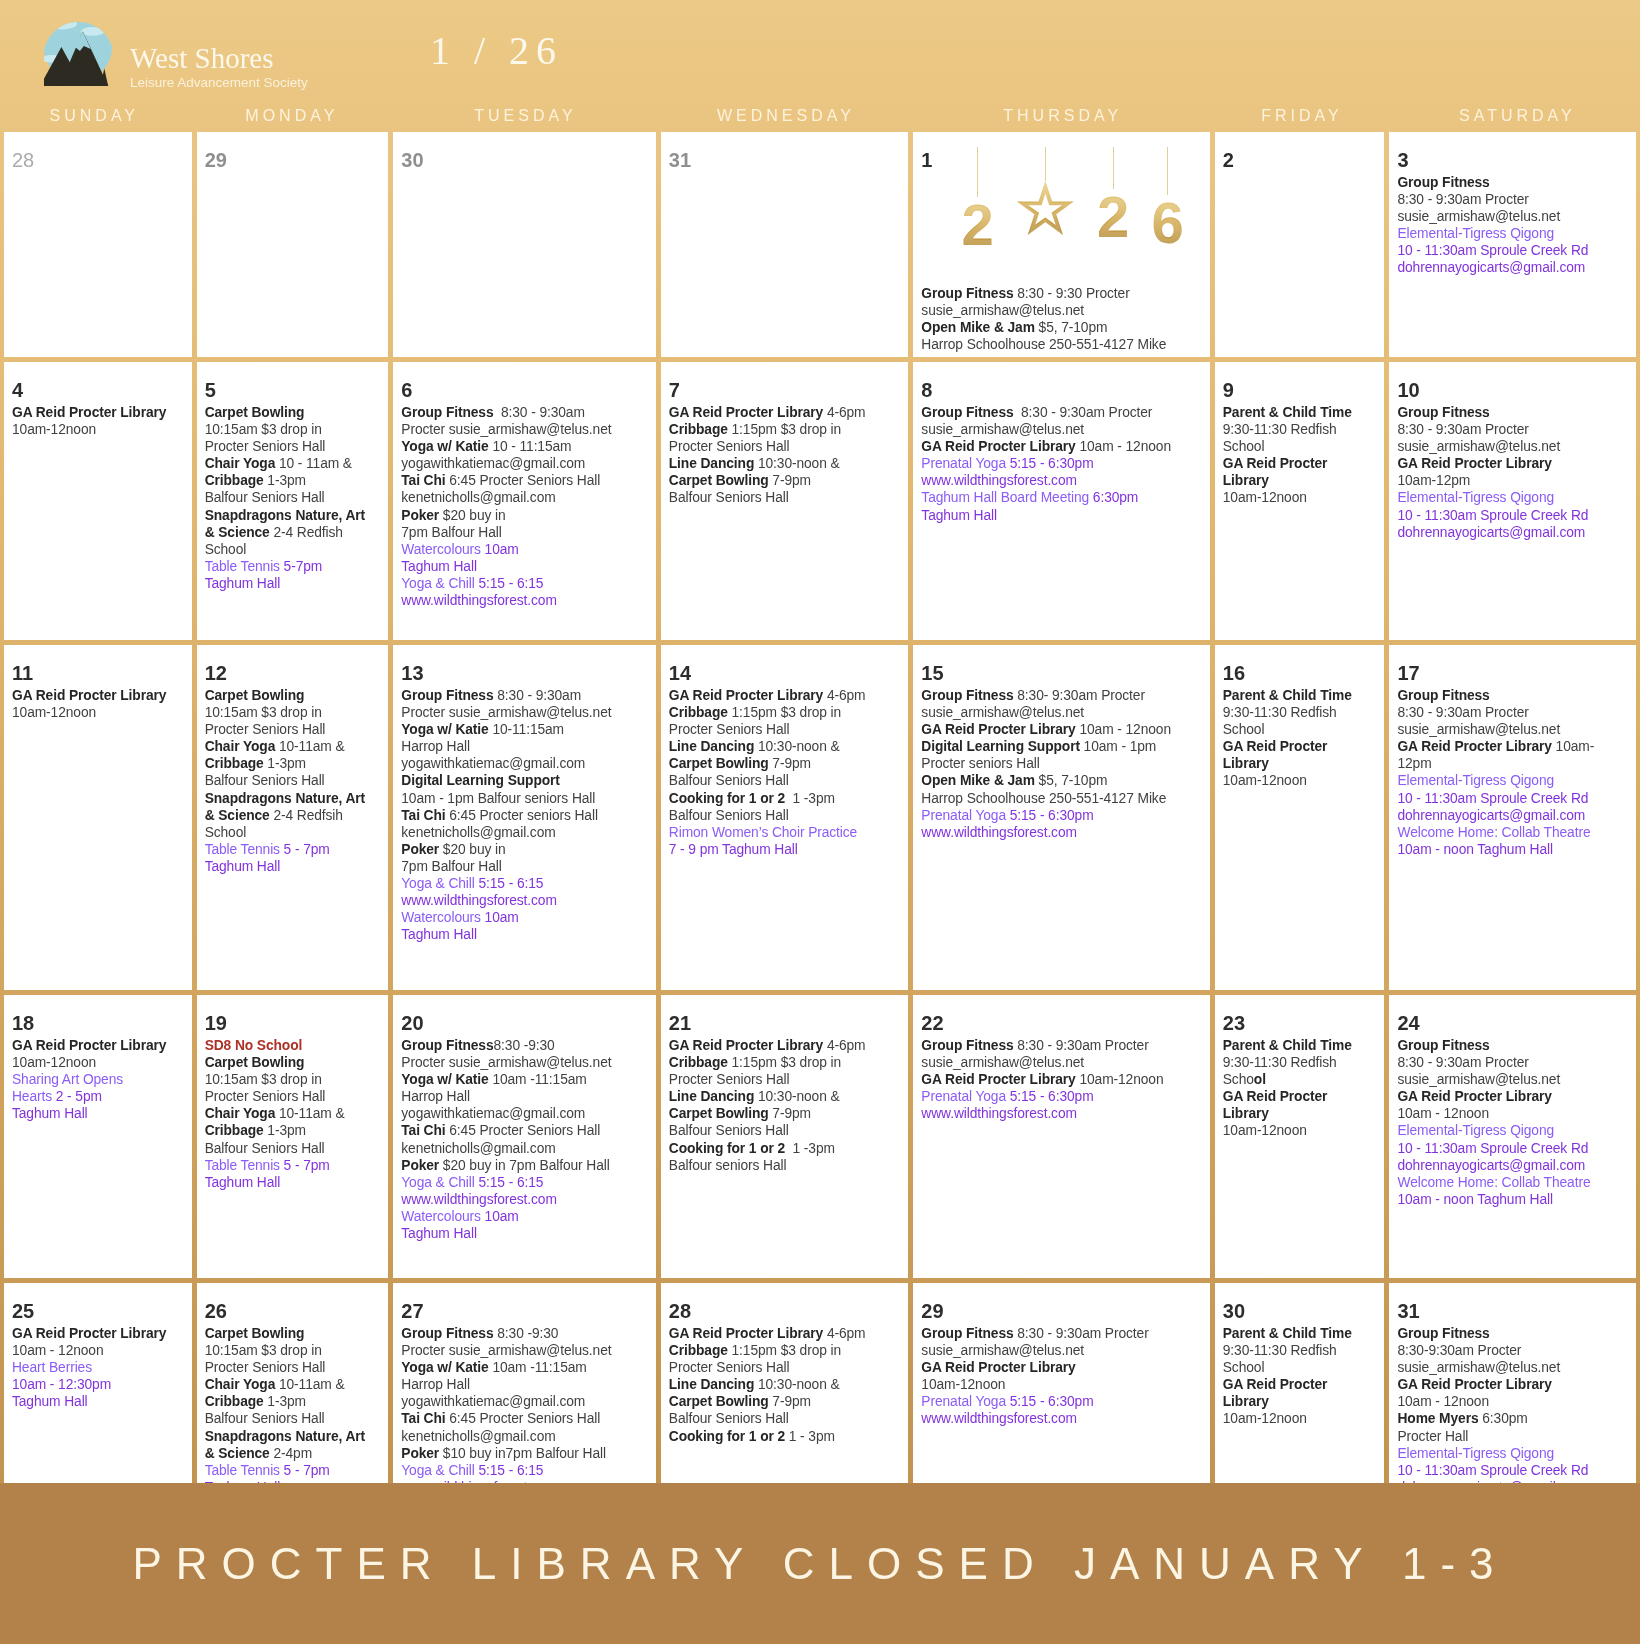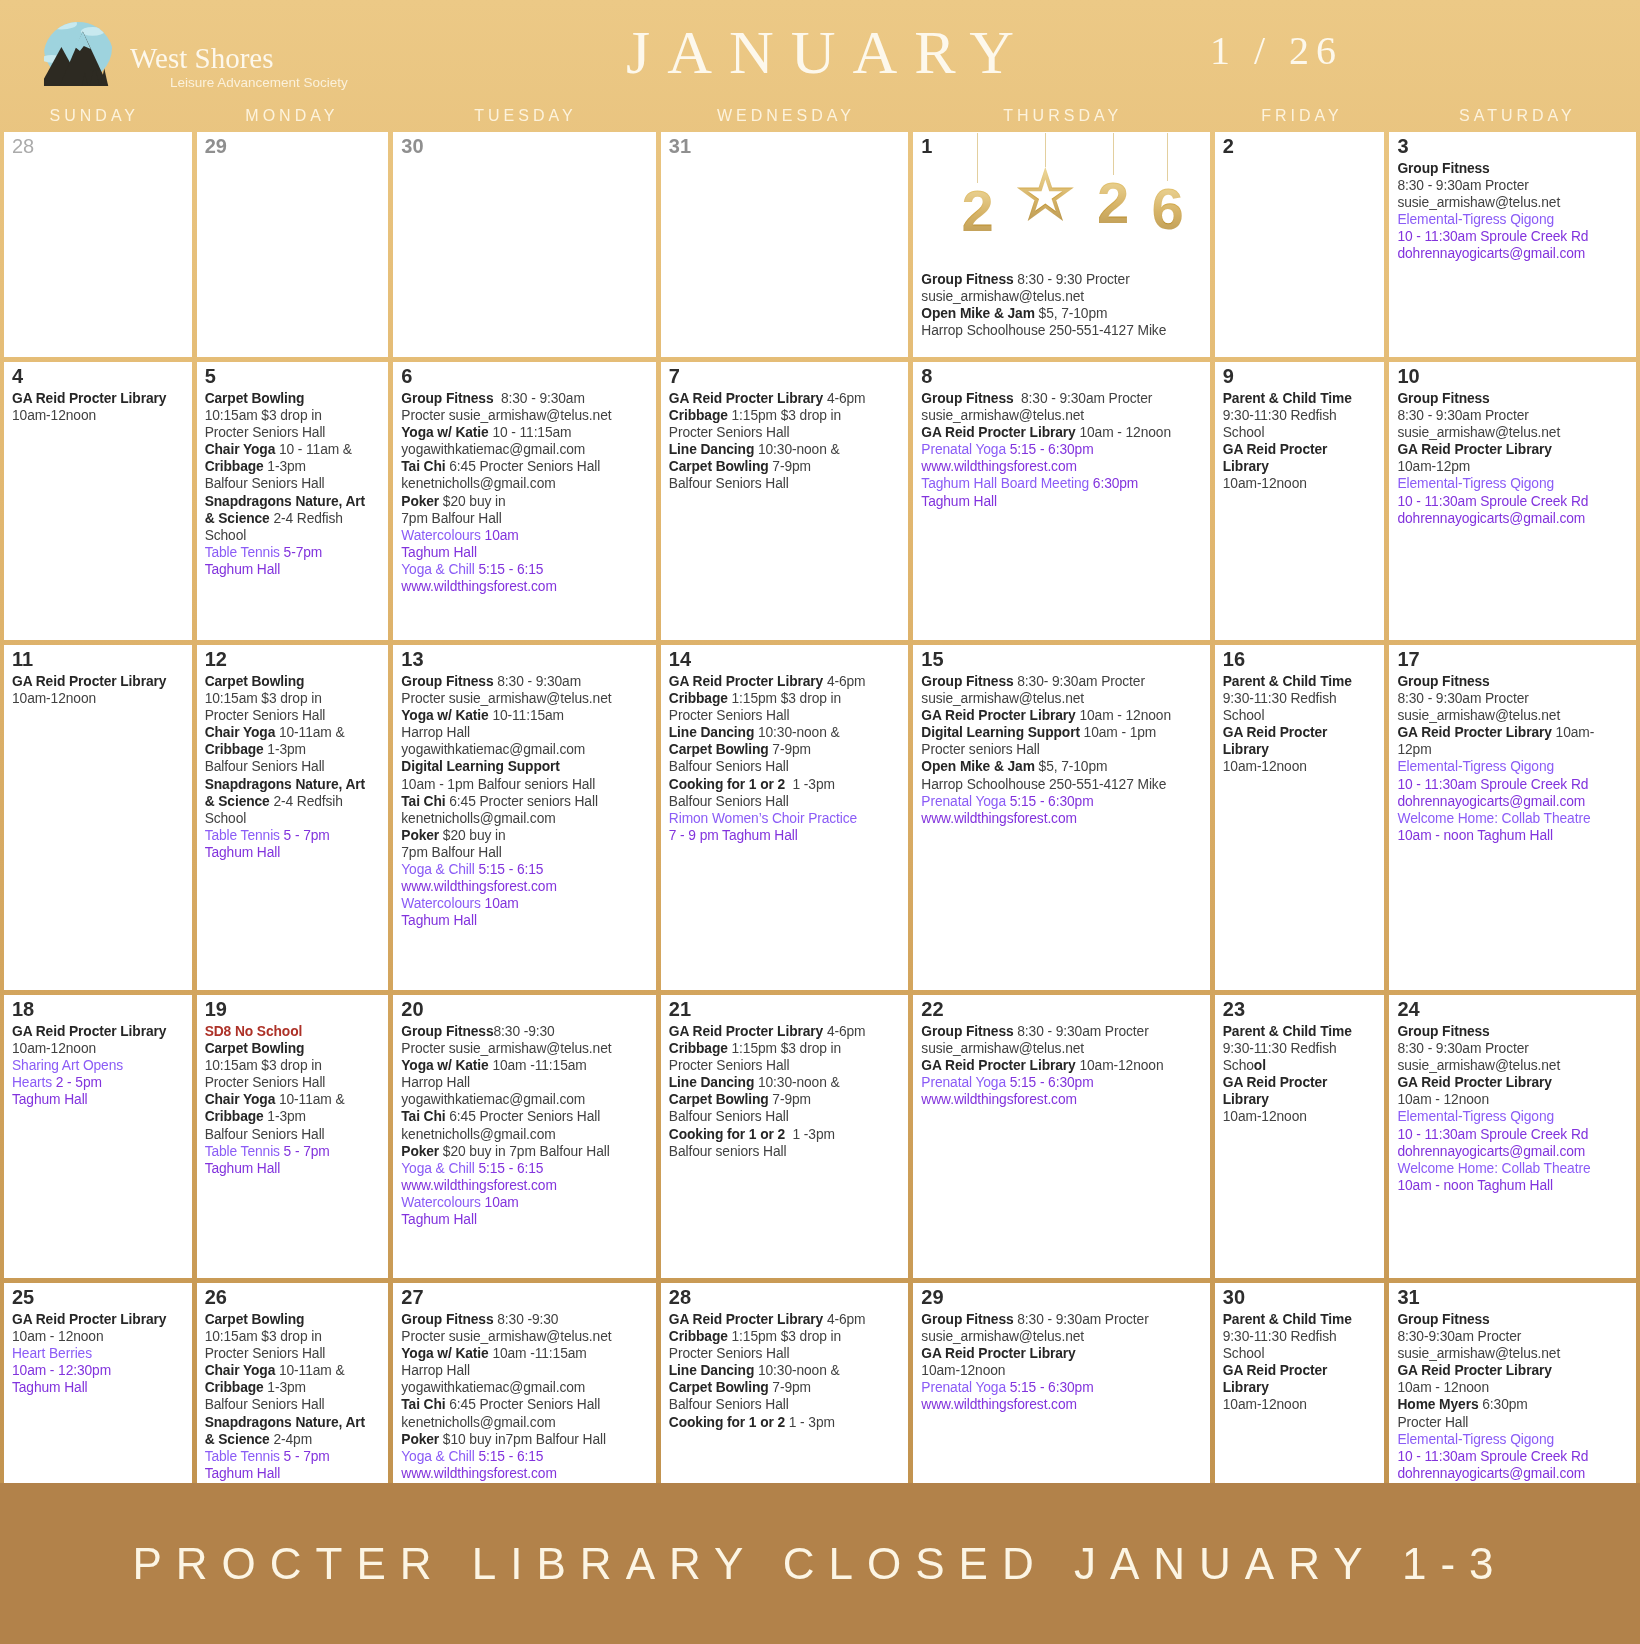--- a/index.html
+++ b/index.html
@@ -7,21 +7,21 @@
     width:1640px;height:1644px;
     font-family:"Liberation Sans",sans-serif;
     background:linear-gradient(180deg,#ecc986 0%,#e2b871 30%,#d3a55e 60%,#bd8e4b 100%);
     overflow:hidden;position:relative;
   }
   
   .topbar{height:100px;display:grid;grid-template-columns:430px 1fr 430px;align-items:center;}
   .logo-block{display:flex;align-items:flex-end;gap:14px;padding-left:38px;}
   .logo-icon{width:78px;height:80px;flex:0 0 auto;}
   .logo-text .t1{font-family:"Liberation Serif",serif;font-size:29px;color:#fdf8ec;line-height:1.05;}
-  .logo-text .t2{font-size:13.5px;color:#fbf1db;margin-top:2px;margin-left:40px;}
+  .logo-text .t2{font-size:13.5px;color:#fbf1db;margin-top:2px;}
   .month-title{
     text-align:center;font-family:"Liberation Serif",serif;font-weight:400;
     font-size:62px;color:#fdf8ec;letter-spacing:17px;margin-right:-17px;margin-top:4px;
   }
   .page-indicator{
     padding-right:60px;font-family:"Liberation Serif",serif;
     font-size:40px;color:#fdf8ec;letter-spacing:7px;
   }
   
   .dayhead{
@@ -31,21 +31,21 @@
   }
   .dayhead span{
     text-align:center;color:#fdf3dd;font-size:16px;letter-spacing:4px;font-weight:400;
   }
   
   .grid{
     display:grid;padding:0 4px;column-gap:5px;row-gap:5px;
     grid-template-columns:188fr 192fr 263fr 248fr 297fr 170fr 247fr;
     grid-template-rows:225px 278px 345px 283px 229px;
   }
-  .cell{background:#ffffff;padding:3px 4px 4px 8px;overflow:hidden;position:relative;}
+  .cell{background:#ffffff;padding:17px 4px 4px 8px;overflow:hidden;position:relative;}
   .daynum{font-size:20px;font-weight:700;color:#2d2d2d;line-height:1.15;margin-bottom:2px;}
   .muted-num{color:#8f8f8f;}
   .light-num{color:#ababab;font-weight:400;}
   .line{font-size:13.8px;line-height:1.24;white-space:pre-wrap;letter-spacing:-0.1px;}
   .run-b{font-weight:700;color:#262626;}
   .run-n{color:#414141;}
   .run-pb{font-weight:400;color:#8b5cf6;}
   .run-p{color:#8233dd;}
   .run-r{font-weight:700;color:#ad3127;}
   
@@ -92,21 +92,20 @@
           <path d="M68 60 L72 78 L64 78 Z" fill="#2d2a22"></path>
           <path d="M48 64 L51 78 L45 78 Z" fill="#2d2a22"></path>
         </g>
       </svg>
     </span>
     <span class="logo-text">
       <div class="t1">West Shores</div>
       <div class="t2">Leisure Advancement Society</div>
     </span>
   </div>
-  <div class="month-title">JANUARY</div>
   <div class="page-indicator">1 / 26</div>
 </div>
 
 <div class="dayhead">
   <span>SUNDAY</span>
   <span>MONDAY</span>
   <span>TUESDAY</span>
   <span>WEDNESDAY</span>
   <span>THURSDAY</span>
   <span>FRIDAY</span>

